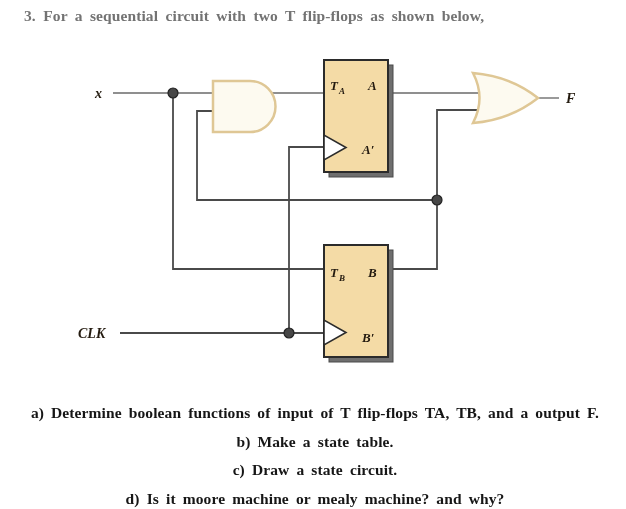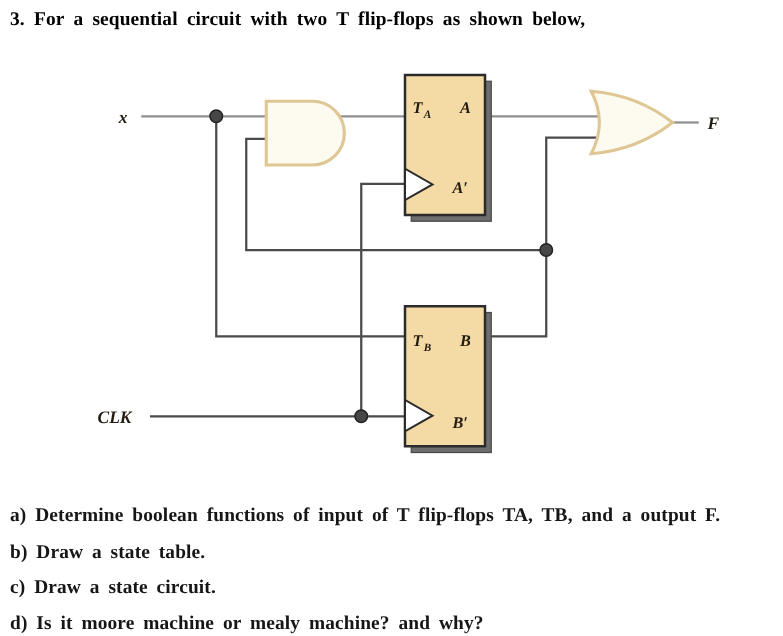--- a/index.html
+++ b/index.html
@@ -4,32 +4,32 @@
 <style>
   html,body{margin:0;padding:0;background:#e8e8e8;}
   .page{
     position:relative;
     width:626px;height:509px;
     background:#ffffff;
     overflow:hidden;
     font-family:"Liberation Serif", serif;
   }
   .title{
-    position:absolute;top:7px;left:8px;right:6px;
-    font-size:15.5px;font-weight:700;color:#000000;
+    position:absolute;top:7px;left:24px;right:6px;
+    font-size:15.5px;font-weight:700;color:#737373;
     word-spacing:0.22em;letter-spacing:0.1px;
     white-space:nowrap;
   }
   .circuit-svg{position:absolute;left:0;top:0;width:626px;height:509px;}
   .questions{
     position:absolute;top:399px;left:8px;right:4px;
     font-size:15.5px;font-weight:700;color:#161616;
     word-spacing:0.2em;letter-spacing:0.1px;
   }
-  .questions .qline{height:28.5px;line-height:28.5px;white-space:nowrap;}
+  .questions .qline{height:28.5px;line-height:28.5px;white-space:nowrap;text-align:center;}
   
   .cktlabel{
     font-family:"Liberation Serif", serif;
     font-style:italic;font-weight:700;
     fill:#241b10;
   }
   .lbl14{font-size:14px;}
   .lbl13{font-size:13px;}
   .sub9{font-size:9px;}
   .wire-light{stroke:#8f8f8f;stroke-width:1.8;fill:none;}
@@ -90,18 +90,18 @@
     <circle class="jdot" cx="437" cy="200" r="5"></circle>
     <circle class="jdot" cx="289" cy="333" r="5"></circle>
 
     <text class="cktlabel lbl14" x="95" y="98">x</text>
     <text class="cktlabel lbl14" x="78" y="338">CLK</text>
     <text class="cktlabel lbl14" x="566" y="103">F</text>
   </svg>
 
   <div class="questions">
     <div class="qline">a) Determine boolean functions of input of T flip-flops TA, TB, and a output F.</div>
-    <div class="qline">b) Draw a state table.</div>
+    <div class="qline">b) Make a state table.</div>
     <div class="qline">c) Draw a state circuit.</div>
     <div class="qline">d) Is it moore machine or mealy machine? and why?</div>
   </div>
 
 </div>
 
 </body></html>

